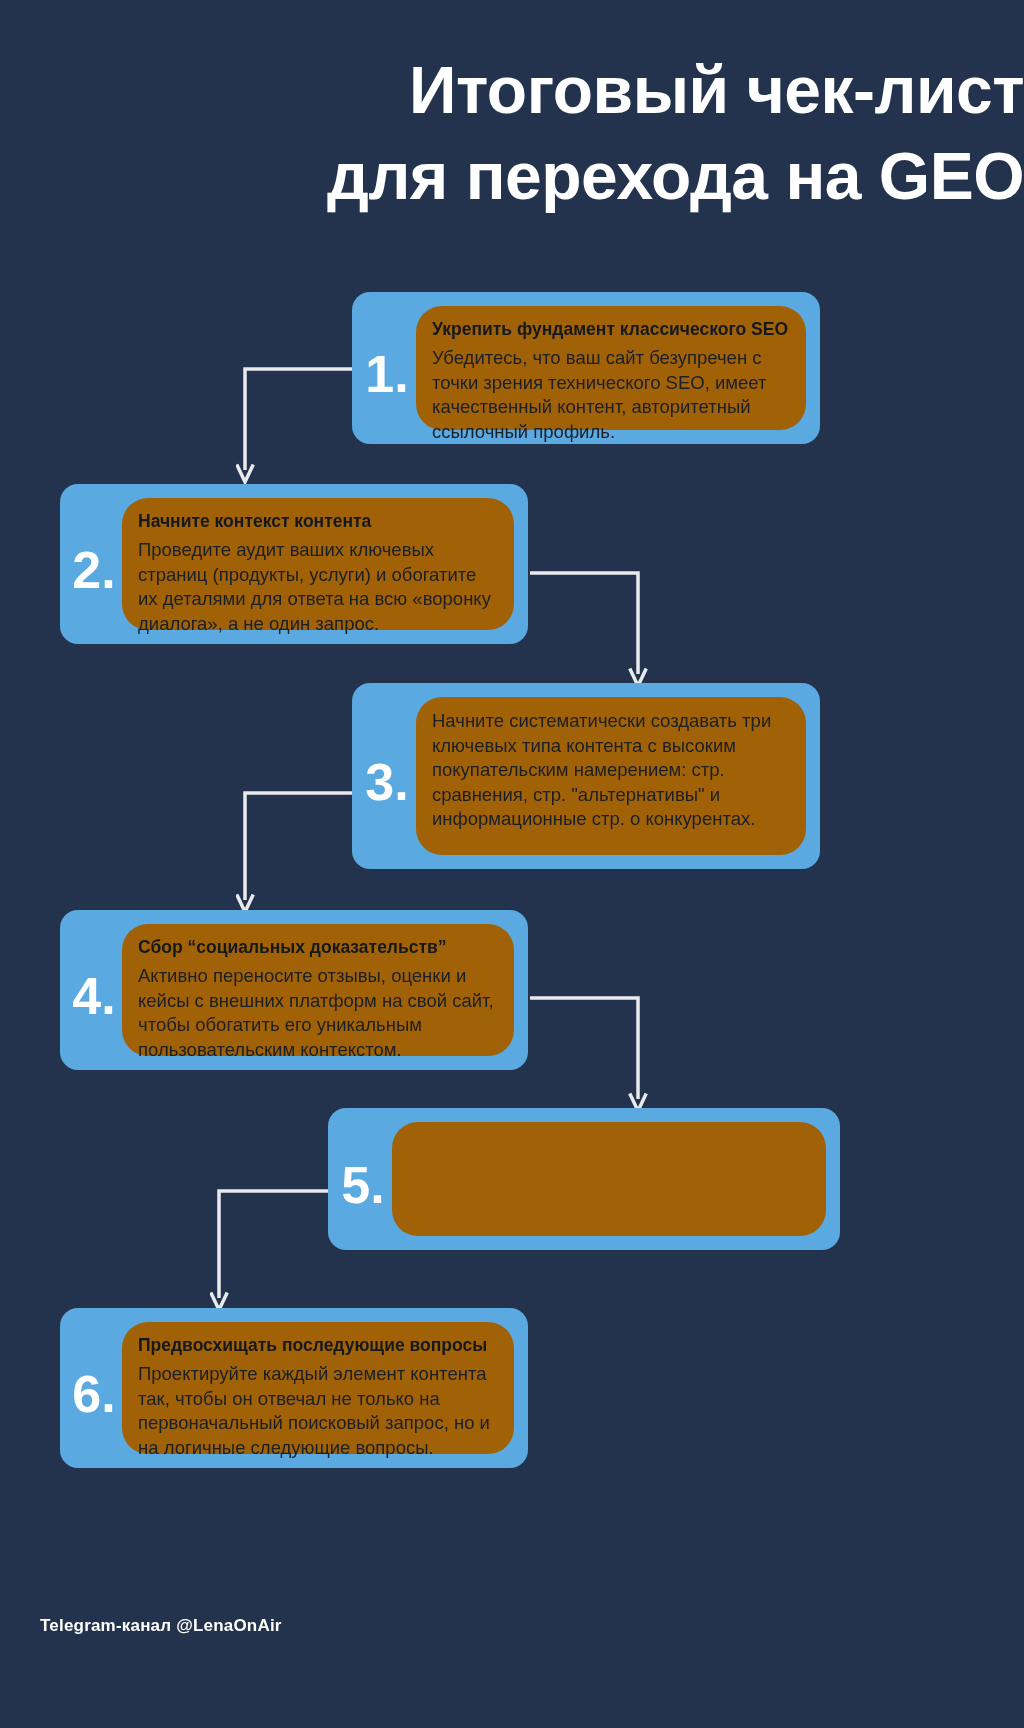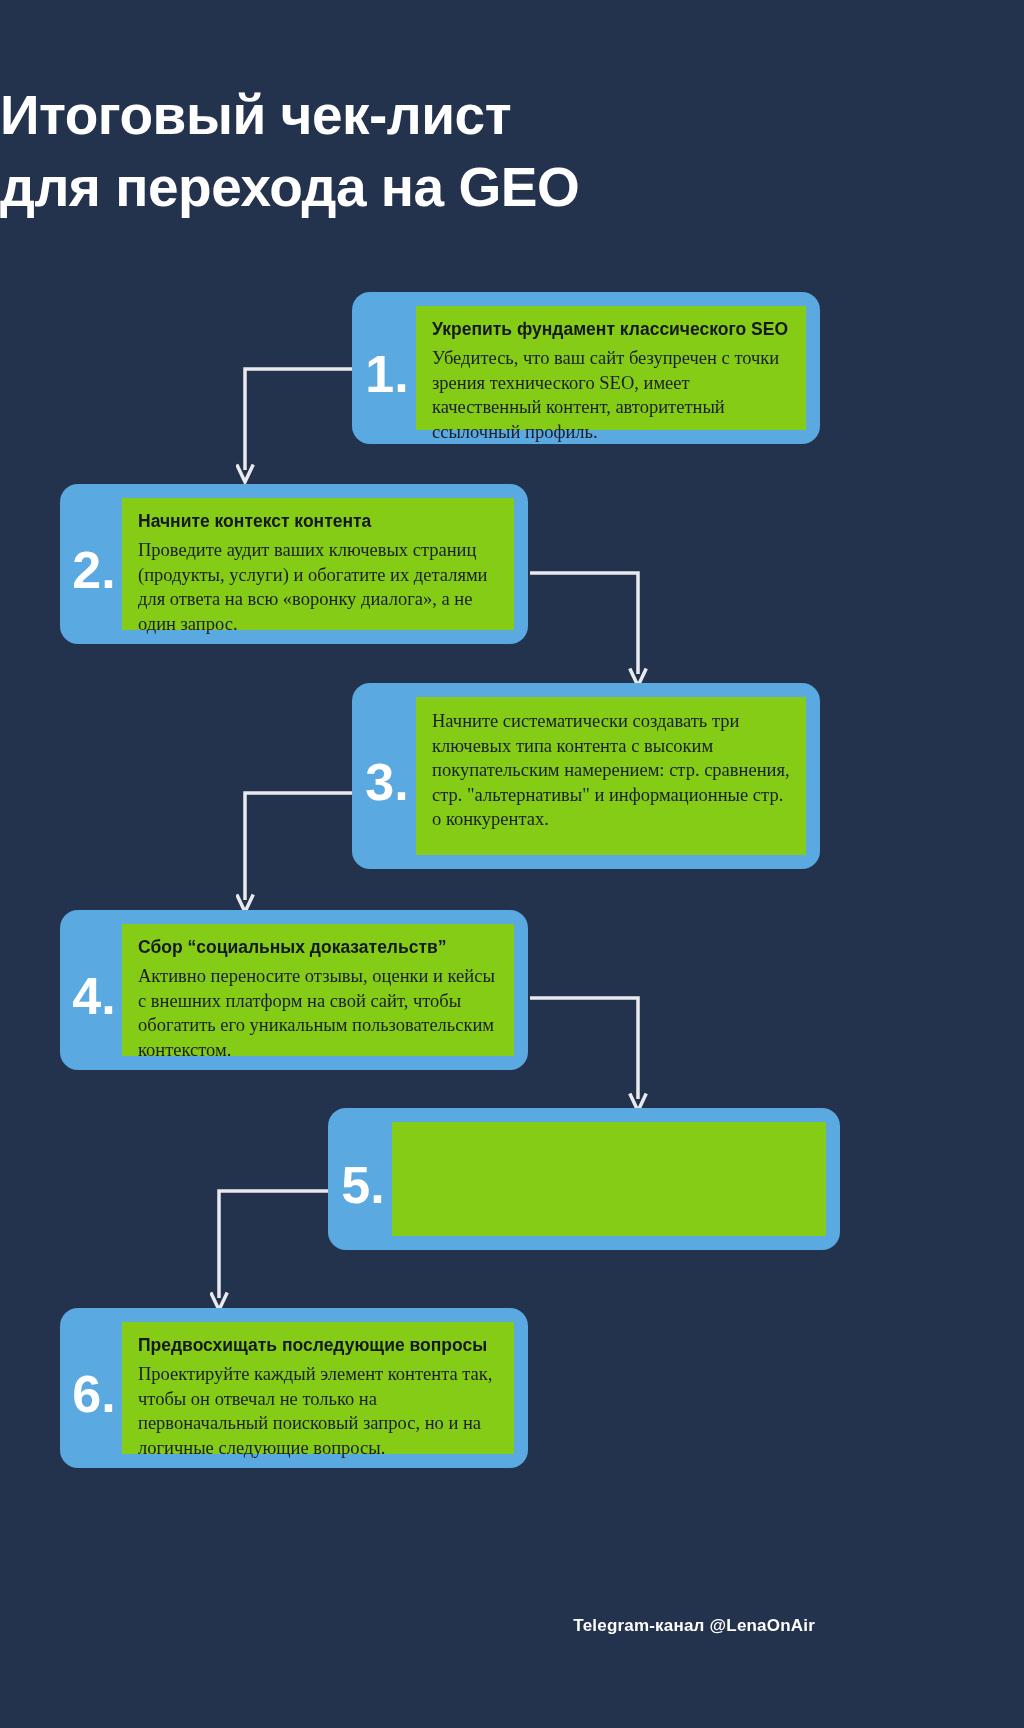--- a/index.html
+++ b/index.html
@@ -19,28 +19,27 @@
     width: 1024px;
     height: 1728px;
   }
 
   
   .title {
     position: absolute;
     top: 48px;
     left: 0;
     width: 1024px;
-    text-align: left;
+    text-align: right;
     color: #ffffff;
-    font-size: 55px;
+    font-size: 66px;
     font-weight: bold;
     line-height: 1.30;
     letter-spacing: -0.5px;
     white-space: pre-line;
-    margin-top: 32px;
   }
 
   
   .card {
     position: absolute;
     background: #5aa9e0;
     border-radius: 18px;
     box-sizing: border-box;
     display: flex;
     align-items: stretch;
@@ -53,38 +52,38 @@
     font-weight: bold;
     display: flex;
     align-items: center;
     justify-content: center;
     padding-top: 12px;
     padding-left: 6px;
     box-sizing: border-box;
   }
   .card .panel {
     flex: 1 1 auto;
-    background: #84cc16;
+    background: #a16207;
     margin: 14px 14px 14px 0;
     padding: 12px 14px 12px 16px;
     box-sizing: border-box;
+    border-radius: 26px;
   }
   .card .ptitle {
     color: #15181d;
     font-weight: bold;
     font-size: 17.5px;
     line-height: 1.32;
     margin-bottom: 5px;
   }
   .card .pbody {
     color: #1b1f26;
     font-size: 18.5px;
     line-height: 1.33;
     white-space: pre-line;
-    font-family: Liberation Serif, serif;
   }
 
   
   #card-1 { left: 352px; top: 292px;  width: 468px; height: 152px; }
   #card-2 { left: 60px;  top: 484px;  width: 468px; height: 160px; }
   #card-3 { left: 352px; top: 683px;  width: 468px; height: 186px; }
   #card-4 { left: 60px;  top: 910px;  width: 468px; height: 160px; }
   #card-5 { left: 328px; top: 1108px; width: 512px; height: 142px; }
   #card-6 { left: 60px;  top: 1308px; width: 468px; height: 160px; }
 
@@ -96,25 +95,26 @@
     pointer-events: none;
   }
   .conn svg { display: block; }
 
   
   .footer {
     position: absolute;
     left: 0;
     bottom: 92px;
     width: 815px;
-    text-align: right;
+    text-align: left;
     color: #ffffff;
     font-size: 17px;
     font-weight: bold;
     letter-spacing: 0.2px;
+    padding-left: 40px;
   }
 </style>
 </head>
 <body>
 
 <div class="page">
 
   <div class="title">Итоговый чек-лист
 для перехода на GEO</div>
 

